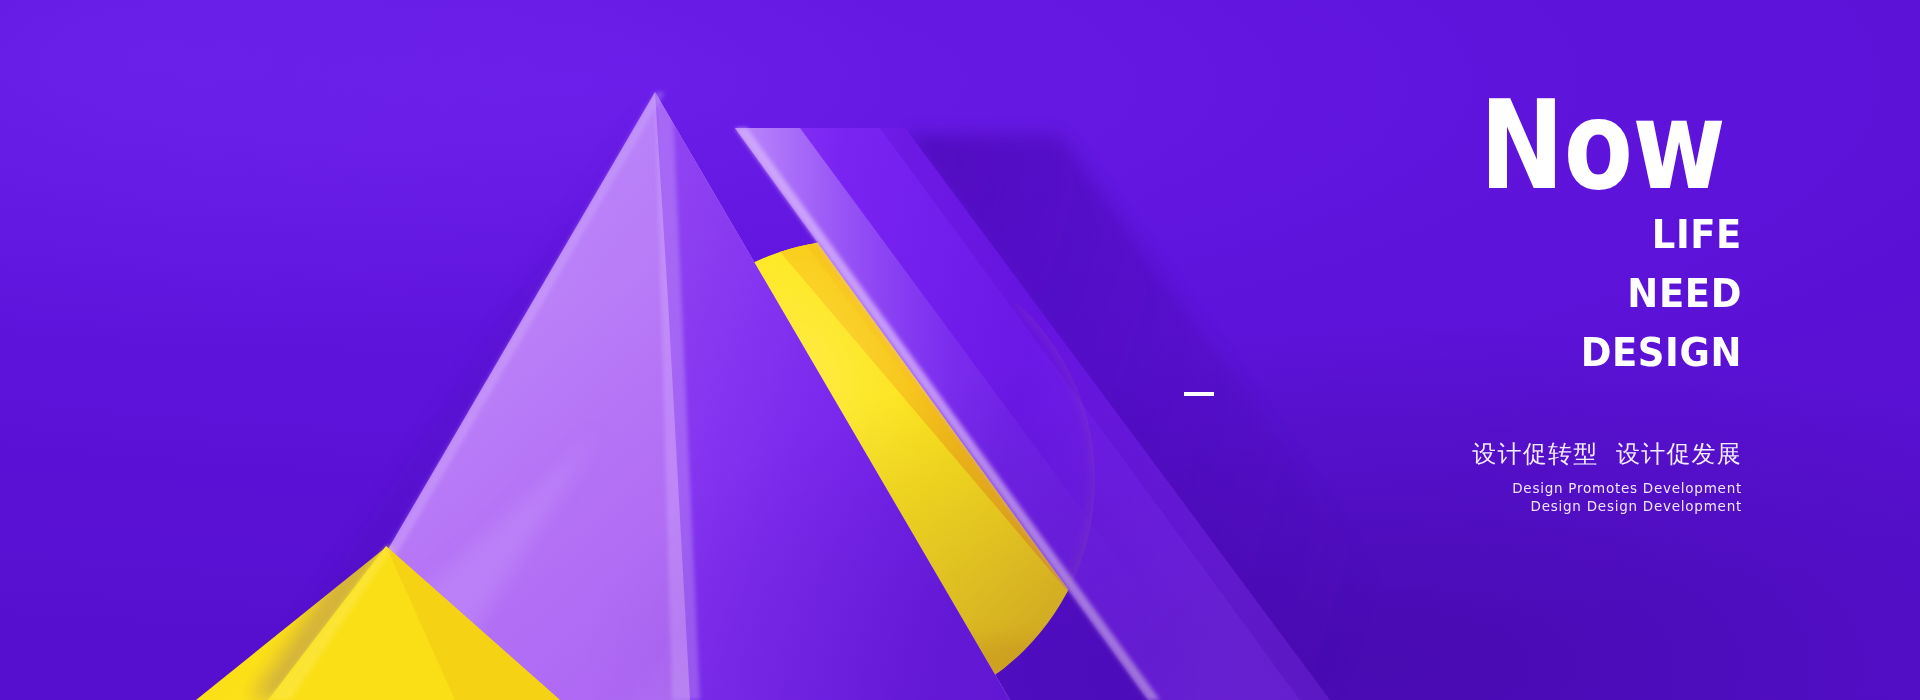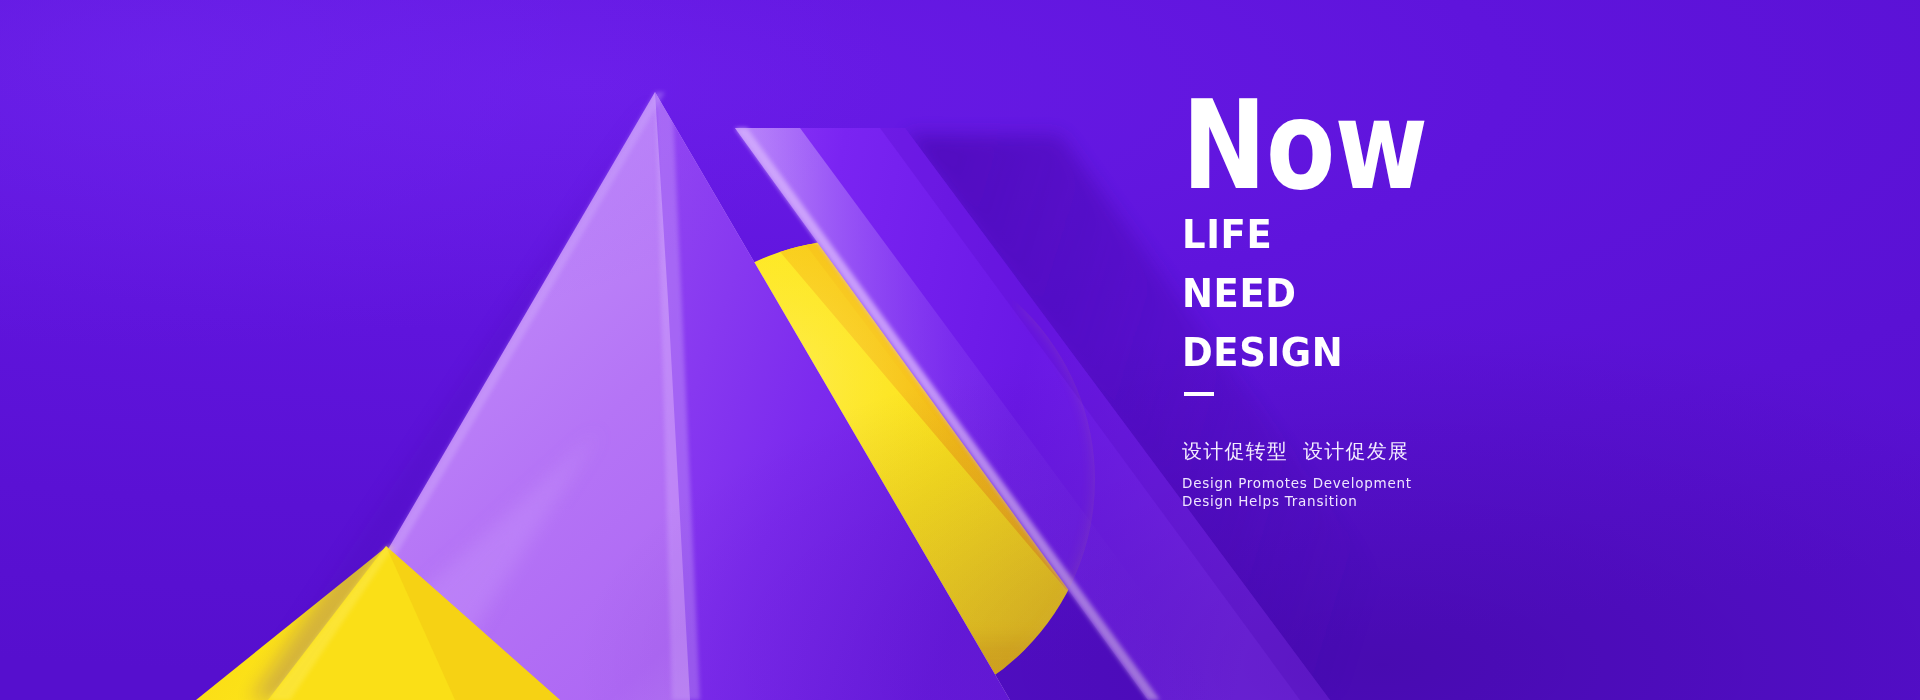--- a/index.html
+++ b/index.html
@@ -8,20 +8,21 @@
     padding: 0;
     background: #5b12d8;
   }
   #stage {
     position: relative;
     width: 1920px;
     height: 700px;
     overflow: hidden;
     background: #6116de;
     font-family: "Liberation Sans", "DejaVu Sans", sans-serif;
+    text-align: right;
     -webkit-font-smoothing: antialiased;
   }
 
   
   .bg-base {
     position: absolute;
     inset: 0;
     background:
       radial-gradient(115% 85% at 30% 12%, #6a1ce8 0%, #5f14dc 42%, #5a11d4 72%, #560fce 100%);
   }
@@ -85,21 +86,21 @@
     width: 30px;
     height: 4px;
     background: #ffffff;
     margin: 22px 0 0 2px;
   }
 
   .tagline {
     margin-top: 42px;
   }
   .tagline-cn {
-    font-size: 20px;
+    font-size: 24px;
     letter-spacing: 1.2px;
     color: #f3ecff;
     font-weight: 400;
     font-family: "DejaVu Sans", "Liberation Sans", sans-serif;
     margin: 0 0 10px 0;
     white-space: pre;
   }
   .tagline-en {
     font-size: 13.5px;
     letter-spacing: 0.75px;
@@ -276,18 +277,18 @@
       <div class="stack-line">LIFE</div>
       <div class="stack-line">NEED</div>
       <div class="stack-line">DESIGN</div>
     </div>
 
     <div class="rule"></div>
 
     <div class="tagline">
       <div class="tagline-cn">设计促转型  设计促发展</div>
       <div class="tagline-en">Design Promotes Development</div>
-      <div class="tagline-en">Design Helps Transition</div>
+      <div class="tagline-en">Design Design Development</div>
     </div>
 
   </div>
 
 </div>
 
 </body></html>

